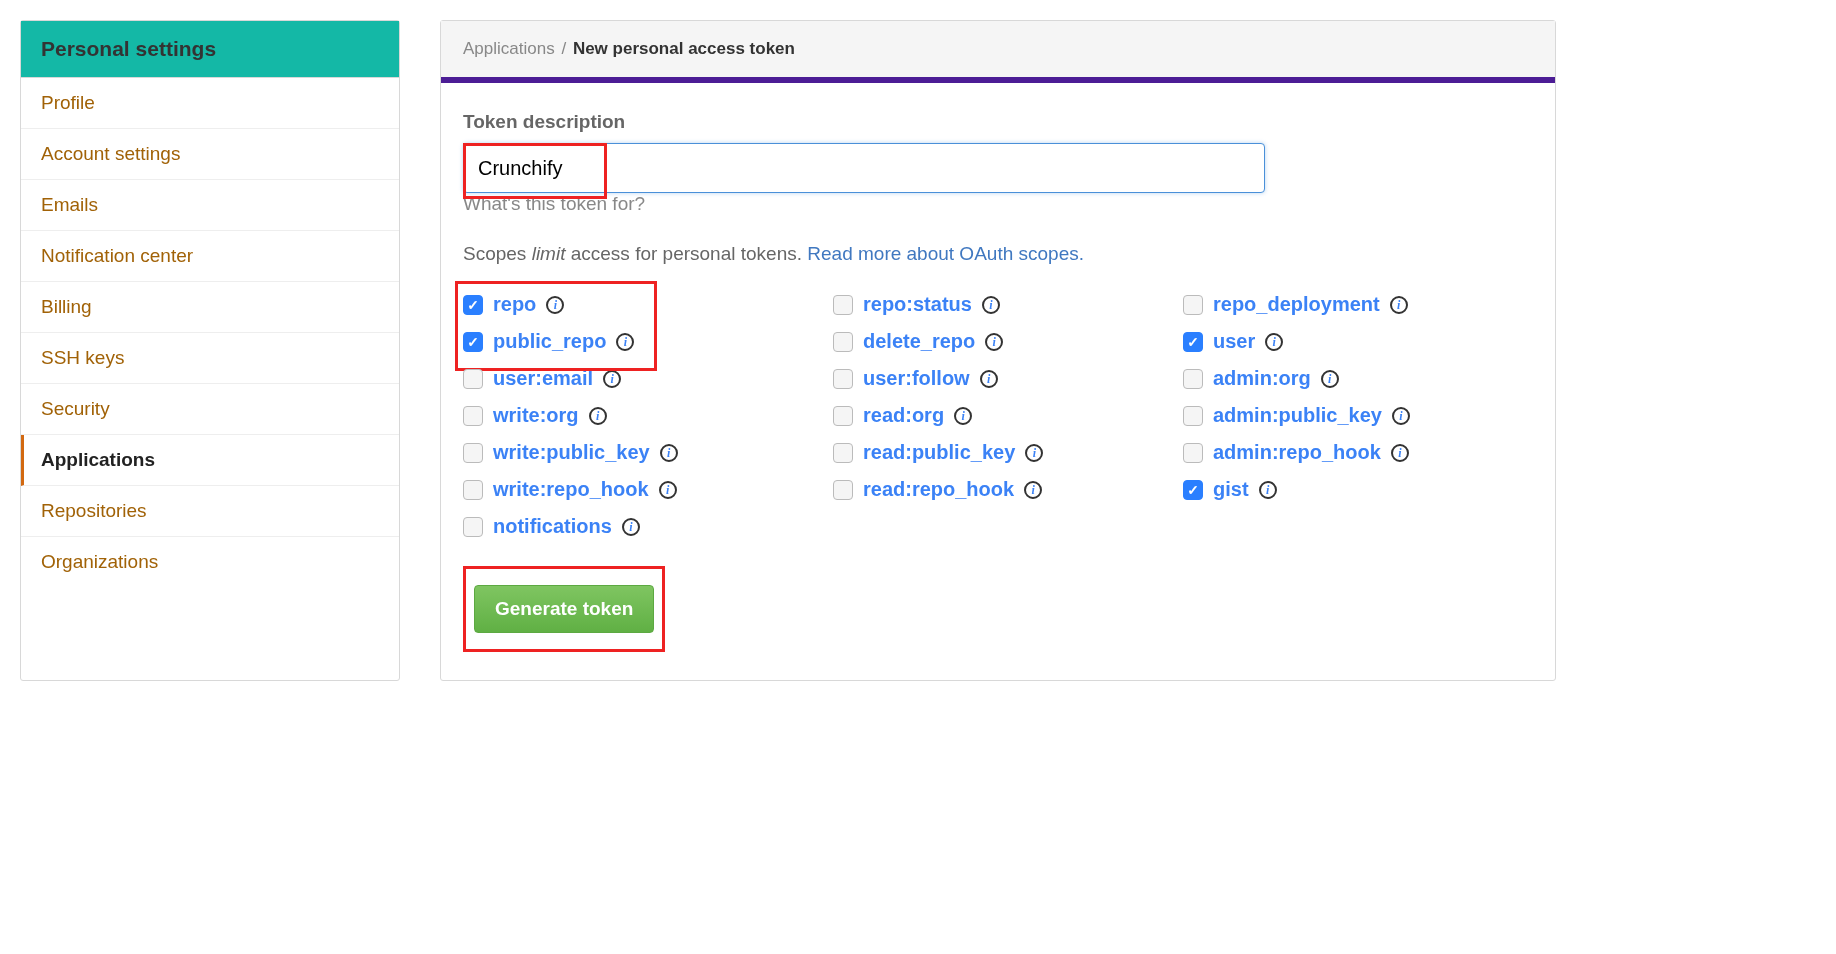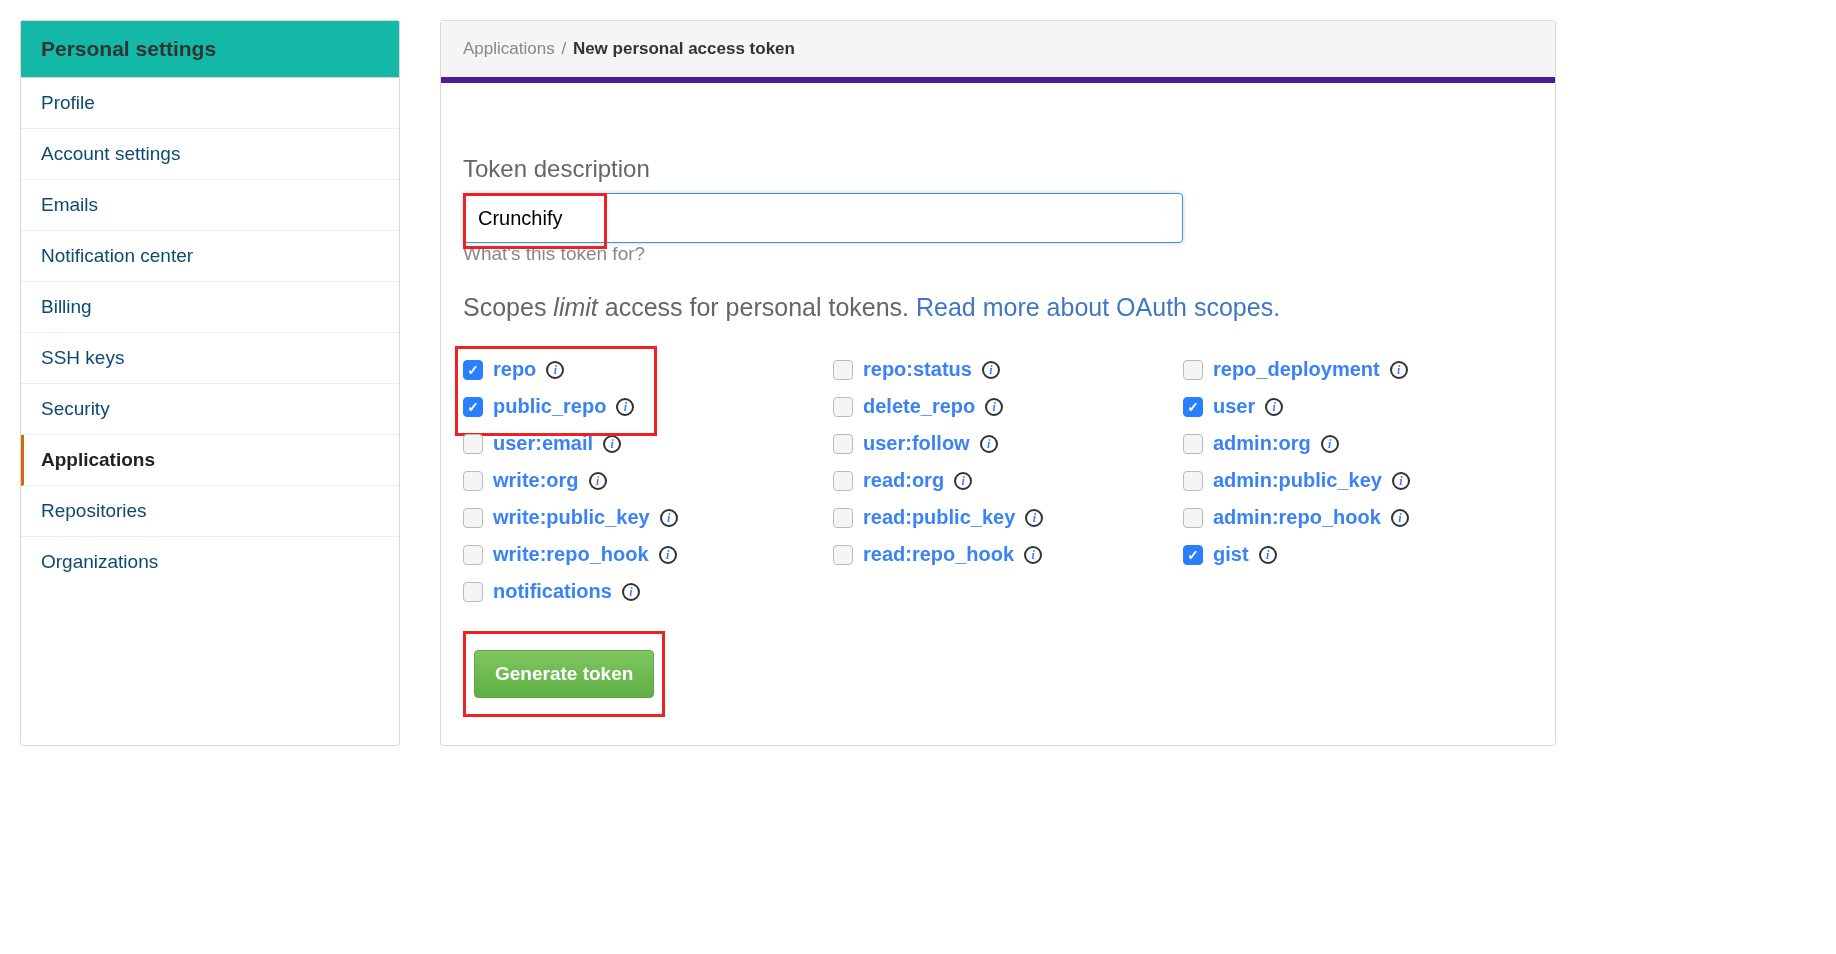--- a/index.html
+++ b/index.html
@@ -30,21 +30,21 @@
       padding: 16px 20px;
       border-bottom: 1px solid #d8d8d8;
       font-weight: 600;
       font-size: 21px;
       color: #333;
     }
     .sidebar-item {
       display: block;
       padding: 14px 20px;
       font-size: 19px;
-      color: #0c4a6e;
+      color: #a16207;
       text-decoration: none;
       border-bottom: 1px solid #eee;
       cursor: pointer;
     }
     .sidebar-item:last-child {
       border-bottom: none;
     }
     .sidebar-item.active {
       color: #222;
       font-weight: 600;
@@ -70,29 +70,28 @@
       margin: 0 2px;
     }
     .breadcrumb-current {
       color: #333;
       font-weight: 600;
     }
     .main-body {
       padding: 28px 22px;
     }
     .label {
-      font-size: 24px;
-      font-weight: 400;
+      font-size: 19px;
+      font-weight: 700;
       color: #666;
       margin-bottom: 10px;
       display: block;
-      margin-top: 44px;
     }
     .token-input {
-      width: 720px;
+      width: 802px;
       height: 50px;
       font-size: 20px;
       padding: 8px 14px;
       border: 1px solid #4a90d9;
       border-radius: 4px;
       outline: none;
       box-shadow: 0 0 4px rgba(74,144,217,0.4);
     }
     .input-highlight {
       position: relative;
@@ -107,23 +106,23 @@
       height: 100%;
       border: 3px solid #e22;
       pointer-events: none;
     }
     .help-text {
       color: #888;
       font-size: 19px;
       margin-bottom: 28px;
     }
     .scopes-desc {
-      font-size: 25px;
+      font-size: 19px;
       color: #666;
-      margin-bottom: 36px;
+      margin-bottom: 28px;
     }
     .scopes-desc .limit {
       font-style: italic;
     }
     .scopes-desc a {
       color: #4078c0;
       text-decoration: none;
       cursor: pointer;
     }
     .scopes-grid {

